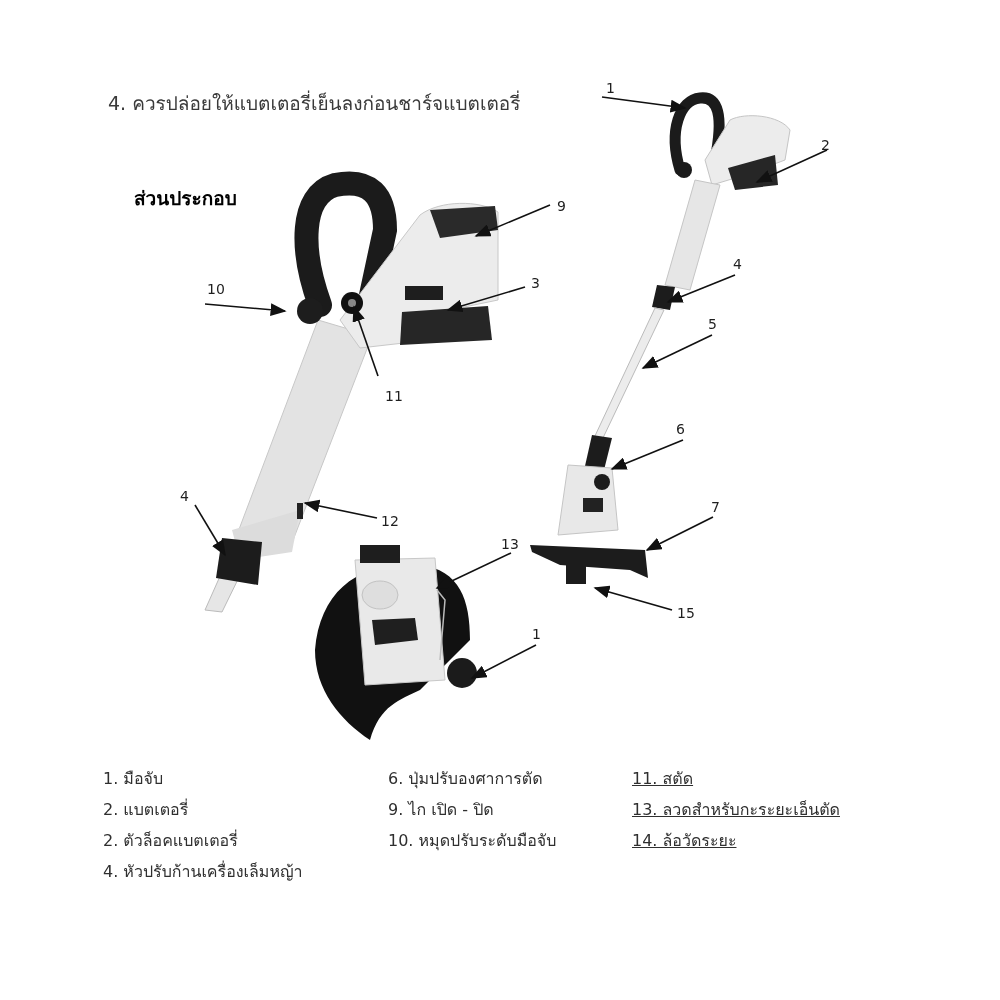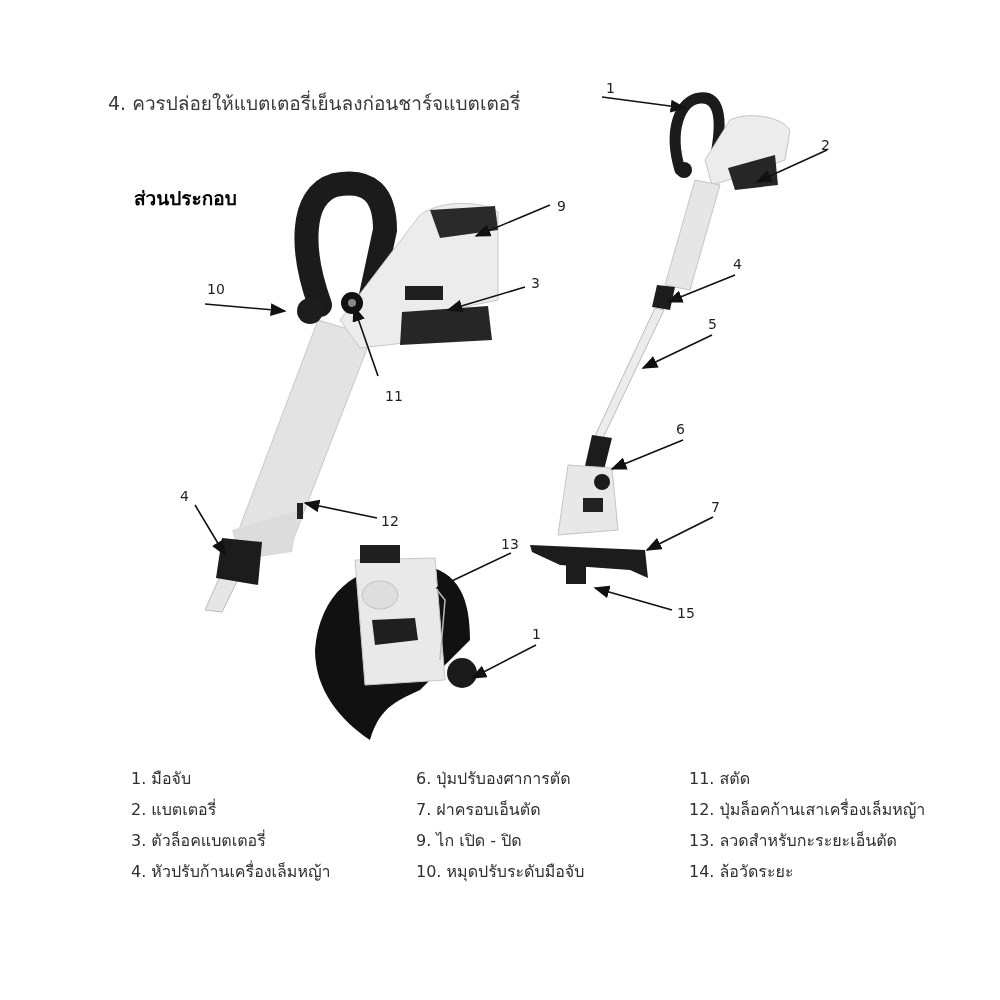--- a/index.html
+++ b/index.html
@@ -2,25 +2,25 @@
 <html><head>
 <meta charset="utf-8">
 <style>
   html, body { margin:0; padding:0; background:#ffffff; }
   body { width:1000px; height:1000px; position:relative; overflow:hidden;
          font-family:"DejaVu Sans", "Liberation Sans", sans-serif; color:#2a2a2a; }
   .note { position:absolute; left:108px; top:88px; font-size:19px; color:#3a3a3a; }
   .heading { position:absolute; left:86px; top:183px; font-size:19px; font-weight:bold; color:#000000;margin-left:48px; }
   .illus { position:absolute; left:0; top:0; width:1000px; height:760px; }
   .callout { position:absolute; font-size:14px; color:#1f1f1f; }
-  .list { position:absolute; top:763px; font-size:16px; color:#2f2f2f; line-height:31px;margin-left:28px; }
+  .list { position:absolute; top:763px; font-size:16px; color:#2f2f2f; line-height:31px; }
   .list div { white-space:nowrap; }
   .col1 { left:103px; }
   .col2 { left:388px; }
-  .col3 { left:661px; }
+  .col3 { left:632px;text-decoration:underline; }
 </style>
 </head>
 <body>
 
 <div class="note">4. ควรปล่อยให้แบตเตอรี่เย็นลงก่อนชาร์จแบตเตอรี่</div>
 <div class="heading">ส่วนประกอบ</div>
 
 <svg class="illus" viewBox="0 0 1000 760" xmlns="http://www.w3.org/2000/svg">
   <defs>
     <marker id="ah" markerWidth="10" markerHeight="8" refX="9" refY="4" orient="auto">
@@ -110,27 +110,25 @@
 <div class="callout" style="left:207px;top:268px;margin-top:13px;">10</div>
 <div class="callout" style="left:385px;top:388px;">11</div>
 <div class="callout" style="left:381px;top:513px;">12</div>
 <div class="callout" style="left:501px;top:536px;">13</div>
 <div class="callout" style="left:532px;top:626px;">1</div>
 <div class="callout" style="left:677px;top:605px;">15</div>
 
 <div class="list col1">
   <div>1. มือจับ</div>
   <div>2. แบตเตอรี่</div>
-  <div>3. ตัวล็อคแบตเตอรี่</div>
+  <div>2. ตัวล็อคแบตเตอรี่</div>
   <div>4. หัวปรับก้านเครื่องเล็มหญ้า</div>
 </div>
 <div class="list col2">
   <div>6. ปุ่มปรับองศาการตัด</div>
-  <div>7. ฝาครอบเอ็นตัด</div>
   <div>9. ไก เปิด - ปิด</div>
   <div>10. หมุดปรับระดับมือจับ</div>
 </div>
 <div class="list col3">
   <div>11. สตัด</div>
-  <div>12. ปุ่มล็อคก้านเสาเครื่องเล็มหญ้า</div>
   <div>13. ลวดสำหรับกะระยะเอ็นตัด</div>
   <div>14. ล้อวัดระยะ</div>
 </div>
 
 </body></html>

